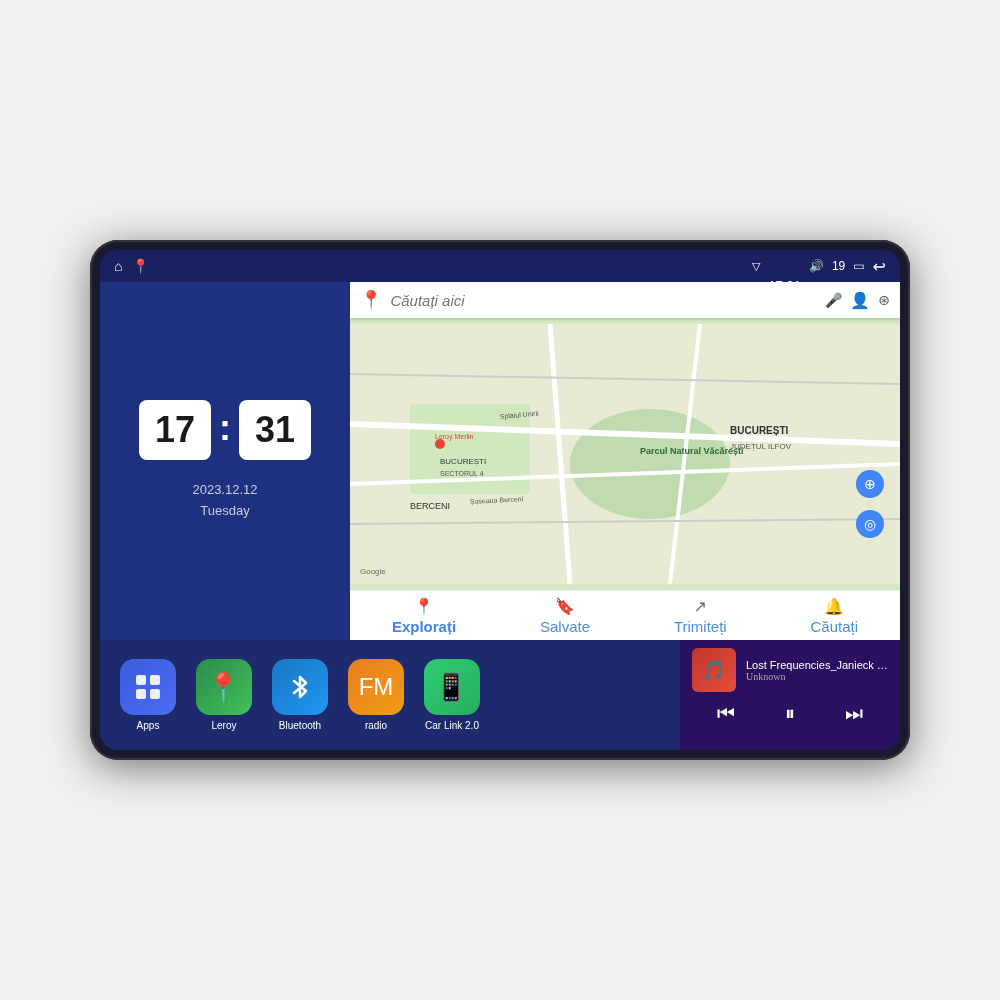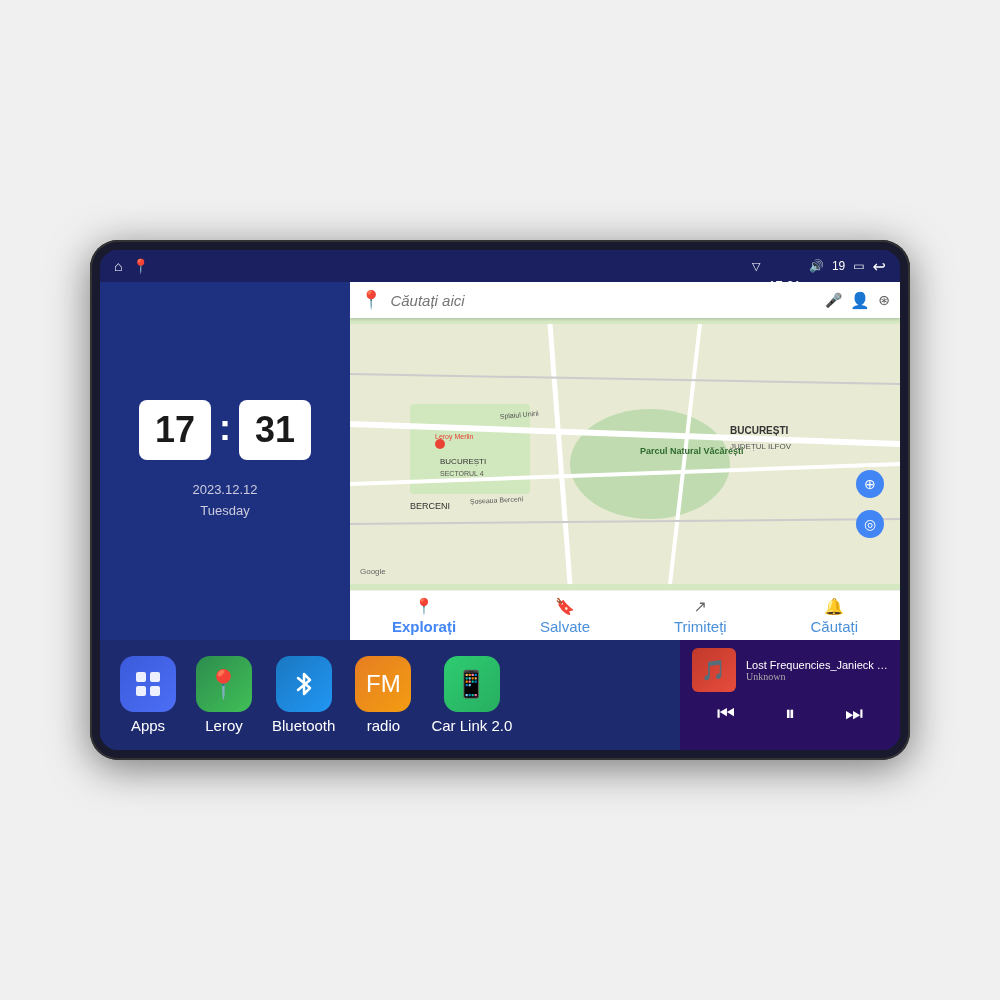--- a/index.html
+++ b/index.html
@@ -214,21 +214,21 @@
       width: 56px;
       height: 56px;
       border-radius: 14px;
       display: flex;
       align-items: center;
       justify-content: center;
       font-size: 26px;
     }
     .app-label {
       color: white;
-      font-size: 15px;
+      font-size: 10px;
       text-align: center;
     }
 
     .app-apps { background: linear-gradient(135deg, #3b5bdb, #4c6ef5); }
     .app-maps { background: linear-gradient(135deg, #2d8c4e, #40c057); }
     .app-radio { background: linear-gradient(135deg, #e67e22, #f39c12); }
     .app-bluetooth { background: linear-gradient(135deg, #1a78c2, #2196f3); }
     .app-carlink { background: linear-gradient(135deg, #2ecc71, #27ae60); }
 
     

